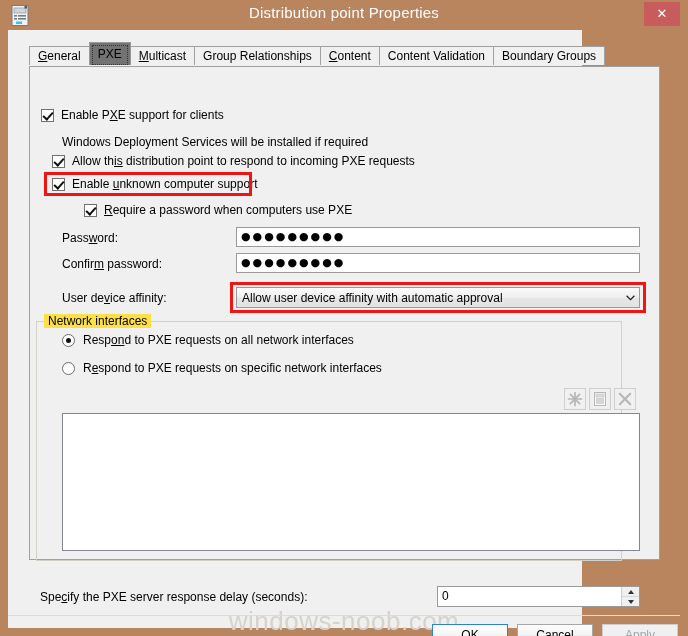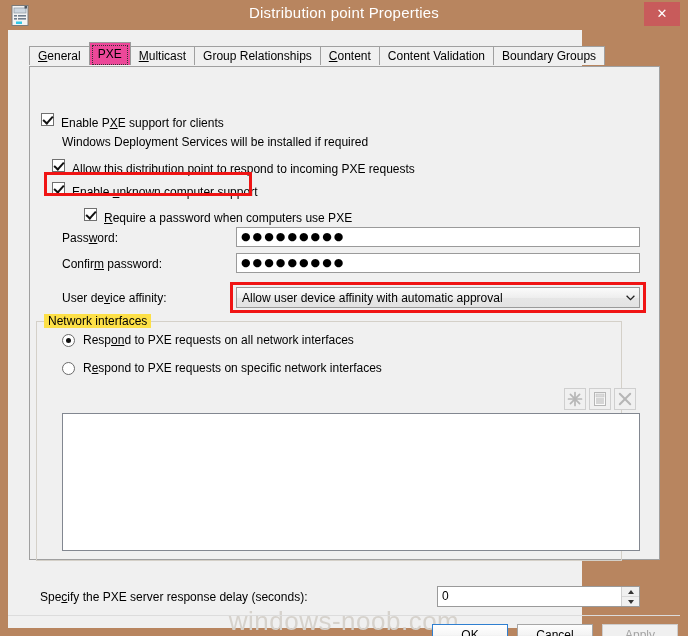--- a/index.html
+++ b/index.html
@@ -86,21 +86,21 @@
     border: 1px solid #a0a0a0;
     border-bottom: none;
     margin-right: -1px;
     font-size: 12px;
     white-space: nowrap;
     box-sizing: border-box;
     cursor: default;
     position: relative;
   }
   .tab.selected {
-    background: #ec4899;
+    background: #737373;
     height: 23px;
     line-height: 22px;
     z-index: 5;
     border-color: #9a9a9a;
   }
   .tab.selected .focusring {
     position: absolute;
     left: 2px; top: 2px; right: 2px; bottom: 0px;
     border: 1px dotted #333;
   }
@@ -142,21 +142,21 @@
   }
   .cbox.checked::after {
     content: "";
     position: absolute;
     left: 3px; top: 0px;
     width: 4px; height: 8px;
     border: solid #111;
     border-width: 0 2px 2px 0;
     transform: rotate(42deg);
   }
-  .cb-label { font-size: 12px; line-height: 14px; margin-top: 8px; }
+  .cb-label { font-size: 12px; line-height: 14px; }
 
   .radio-row {
     position: absolute;
     display: flex;
     align-items: center;
     white-space: nowrap;
     cursor: default;
   }
   .rbtn {
     width: 13px; height: 13px;

